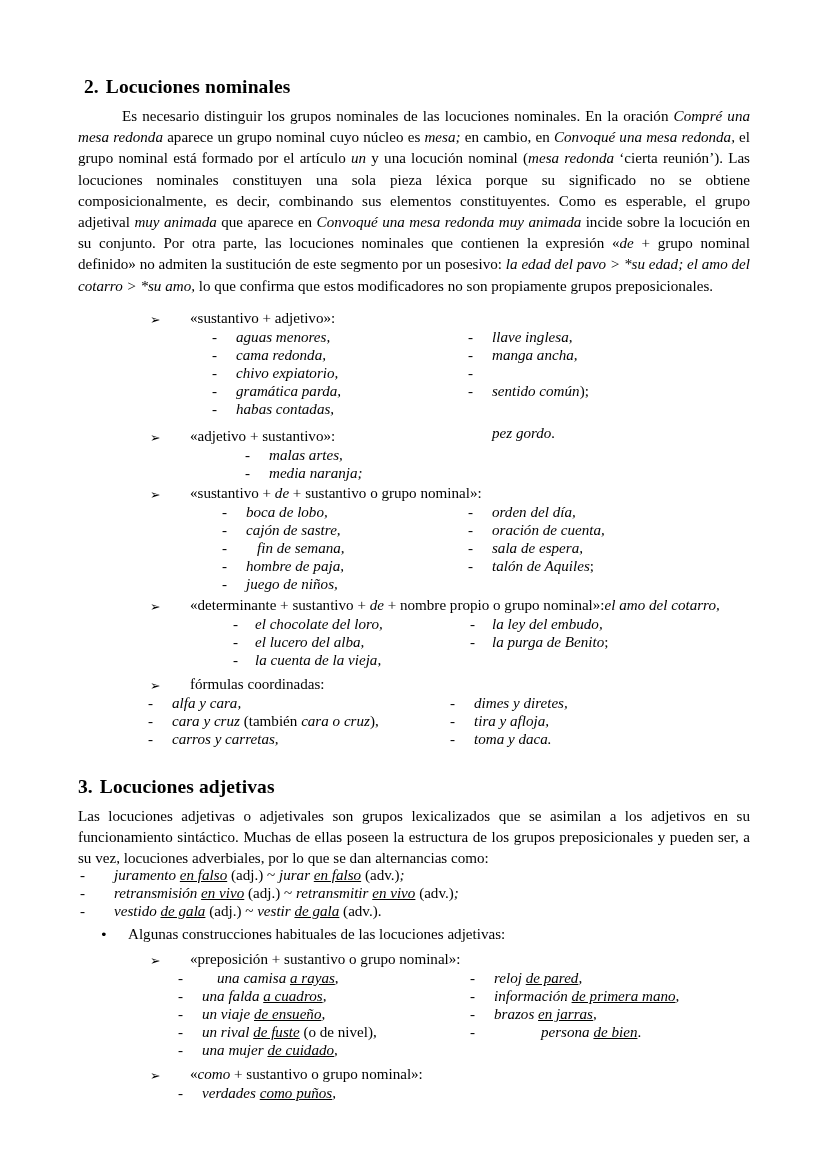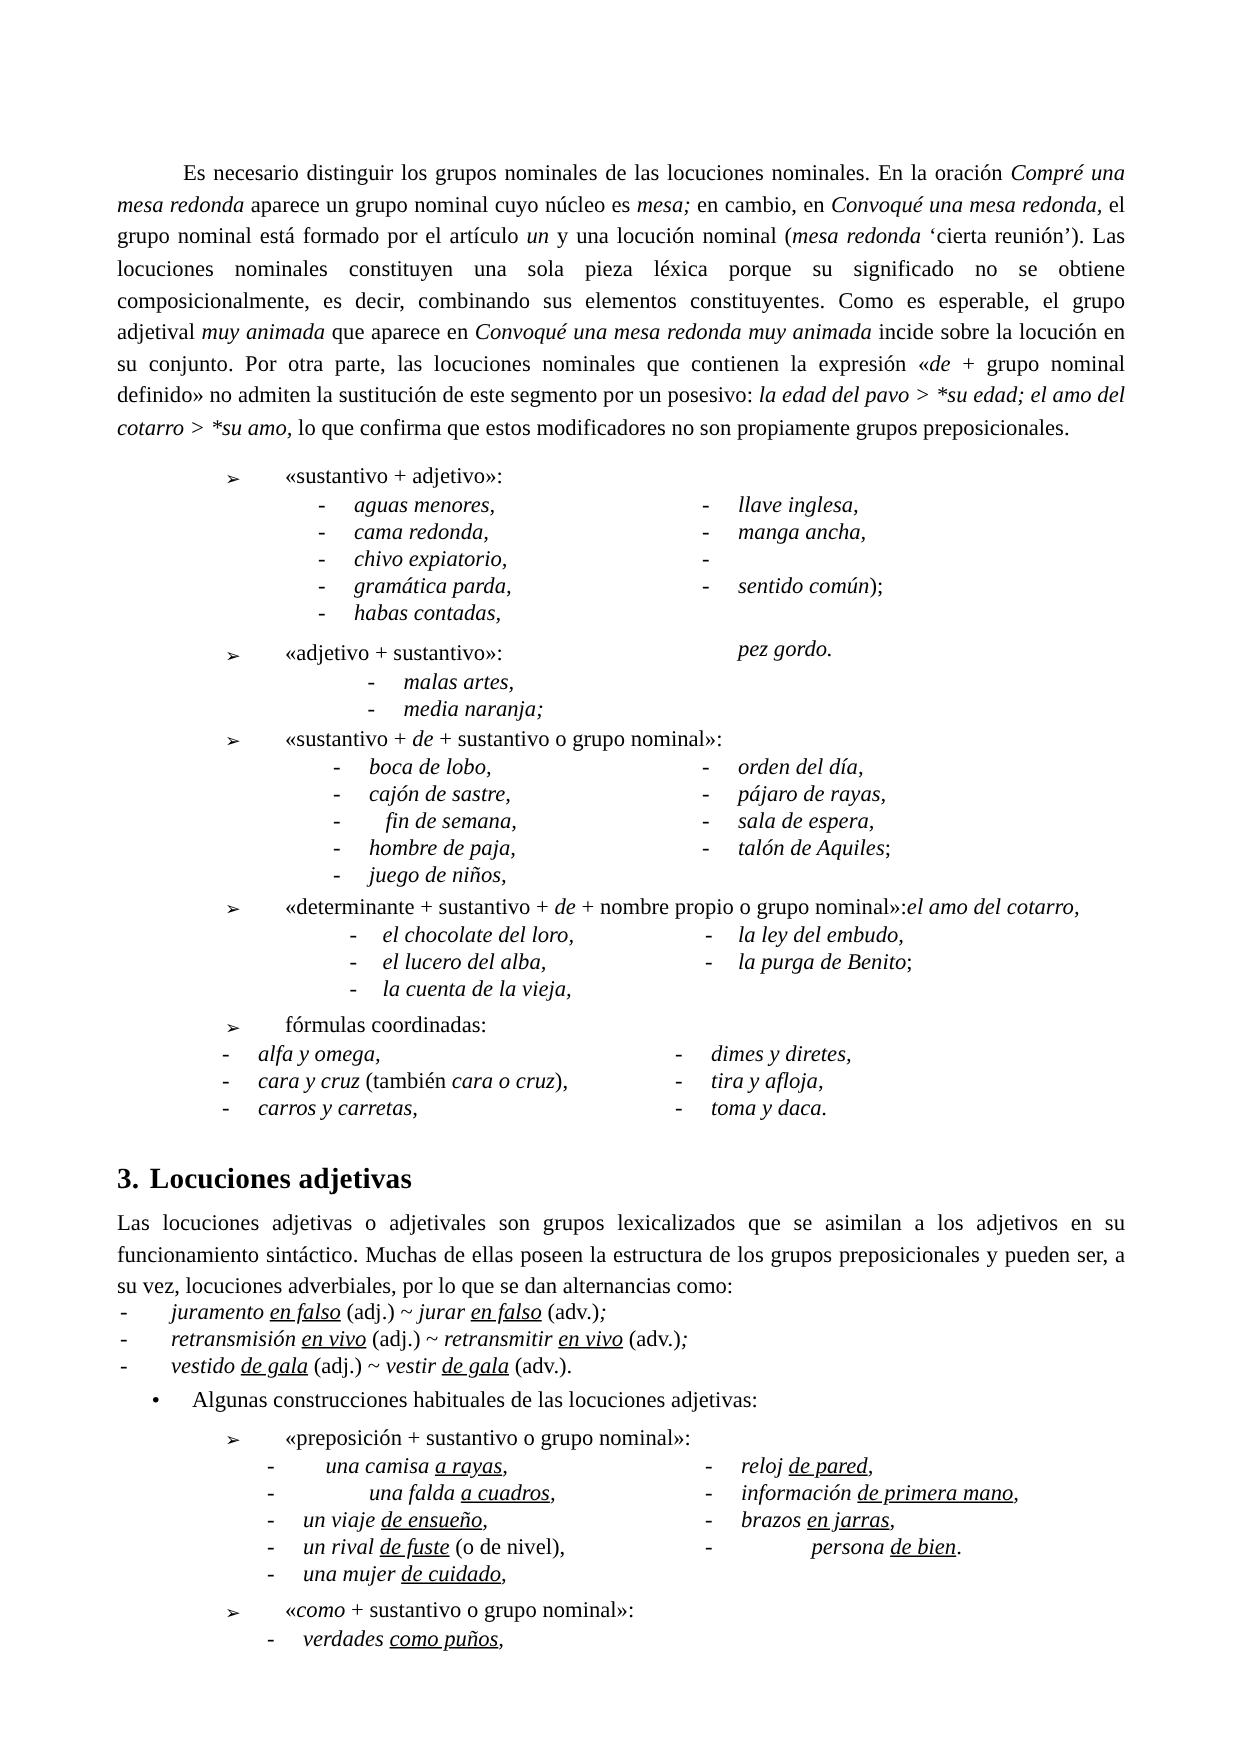--- a/index.html
+++ b/index.html
@@ -66,20 +66,23 @@
     font-family: "Liberation Serif", serif;
     font-size: 15.1px;
   }
   .lbl { position: absolute; white-space: nowrap; }
 </style>
 </head>
 <body>
 
 <div class="page">
 
+  <div class="heading" id="sec2-heading">
+    <span class="num">2.</span><span>Locuciones nominales</span>
+  </div>
 
   <div class="para" id="para-1"><span>Es necesario distinguir los grupos nominales de las locuciones nominales. En la oración </span><span style="font-style: italic;">Compré una mesa redonda</span><span> aparece un grupo nominal cuyo núcleo es </span><span style="font-style: italic;">mesa;</span><span> en cambio, en </span><span style="font-style: italic;">Convoqué una mesa redonda,</span><span> el grupo nominal está formado por el artículo </span><span style="font-style: italic;">un</span><span> y una locución nominal (</span><span style="font-style: italic;">mesa redonda</span><span> ‘cierta reunión’). Las locuciones nominales constituyen una sola pieza léxica porque su significado no se obtiene composicionalmente, es decir, combinando sus elementos constituyentes. Como es esperable, el grupo adjetival </span><span style="font-style: italic;">muy animada</span><span> que aparece en </span><span style="font-style: italic;">Convoqué una mesa redonda muy animada</span><span> incide sobre la locución en su conjunto. Por otra parte, las locuciones nominales que contienen la expresión «</span><span style="font-style: italic;">de</span><span> + grupo nominal definido» no admiten la sustitución de este segmento por un posesivo: </span><span style="font-style: italic;">la edad del pavo &gt; *su edad; el amo del cotarro &gt; *su amo,</span><span> lo que confirma que estos modificadores no son propiamente grupos preposicionales.</span></div>
 
 
   <div class="arrow-row" style="left:150px; top:310px;">
     <span class="arrow-glyph">➢</span>
     <span class="lbl" style="left:40px; top:-1px;"><span>«sustantivo + adjetivo»:</span></span>
   </div>
 
   <div>
@@ -165,21 +168,21 @@
       <span class="lbl it" style="left:24px; top:0px;">juego de niños,</span>
     </div>
   </div>
   <div>
     <div class="dash-row" style="left:468px; top:503px;">
       <span class="dash-glyph">-</span>
       <span class="lbl" style="left:24px; top:0px;"><span style="font-style: italic;">orden del día,</span></span>
     </div>
     <div class="dash-row" style="left:468px; top:521px;">
       <span class="dash-glyph">-</span>
-      <span class="lbl" style="left:24px; top:0px;"><span style="font-style: italic;">pájaro de rayas,</span></span>
+      <span class="lbl" style="left:24px; top:0px;"><span style="font-style: italic;">oración de cuenta,</span></span>
     </div>
     <div class="dash-row" style="left:468px; top:539px;">
       <span class="dash-glyph">-</span>
       <span class="lbl" style="left:24px; top:0px;"><span style="font-style: italic;">sala de espera,</span></span>
     </div>
     <div class="dash-row" style="left:468px; top:557px;">
       <span class="dash-glyph">-</span>
       <span class="lbl" style="left:24px; top:0px;"><span style="font-style: italic;">talón de Aquiles</span><span>;</span></span>
     </div>
   </div>
@@ -213,21 +216,21 @@
     </div>
   </div>
 
   <div class="arrow-row" style="left:150px; top:676px;">
     <span class="arrow-glyph">➢</span>
     <span class="lbl" style="left:40px; top:-1px;"><span>fórmulas coordinadas:</span></span>
   </div>
   <div>
     <div class="dash-row" style="left:148px; top:694px;">
       <span class="dash-glyph">-</span>
-      <span class="lbl" style="left:24px; top:0px;"><span style="font-style: italic;">alfa y omega,</span></span>
+      <span class="lbl" style="left:24px; top:0px;"><span style="font-style: italic;">alfa y cara,</span></span>
     </div>
     <div class="dash-row" style="left:148px; top:712px;">
       <span class="dash-glyph">-</span>
       <span class="lbl" style="left:24px; top:0px;"><span style="font-style: italic;">cara y cruz</span><span> (también </span><span style="font-style: italic;">cara o cruz</span><span>),</span></span>
     </div>
     <div class="dash-row" style="left:148px; top:730px;">
       <span class="dash-glyph">-</span>
       <span class="lbl" style="left:24px; top:0px;"><span style="font-style: italic;">carros y carretas,</span></span>
     </div>
   </div>
@@ -276,21 +279,21 @@
     <span class="arrow-glyph">➢</span>
     <span class="lbl" style="left:40px; top:-1px;"><span>«preposición + sustantivo o grupo nominal»:</span></span>
   </div>
   <div>
     <div class="dash-row" style="left:178px; top:969px;">
       <span class="dash-glyph">-</span>
       <span class="lbl" style="left:24px; top:0px;margin-left:15px;"><span style="font-style: italic;">una camisa </span><span style="font-style: italic; text-decoration: underline;">a rayas</span><span style="font-style: italic;">,</span></span>
     </div>
     <div class="dash-row" style="left:178px; top:987px;">
       <span class="dash-glyph">-</span>
-      <span class="lbl" style="left:24px; top:0px;"><span style="font-style: italic; margin-left: 44px;">una falda </span><span style="font-style: italic; text-decoration: underline;">a cuadros</span><span style="font-style: italic;">,</span></span>
+      <span class="lbl" style="left:24px; top:0px;"><span style="font-style: italic;">una falda </span><span style="font-style: italic; text-decoration: underline;">a cuadros</span><span style="font-style: italic;">,</span></span>
     </div>
     <div class="dash-row" style="left:178px; top:1005px;">
       <span class="dash-glyph">-</span>
       <span class="lbl" style="left:24px; top:0px;"><span style="font-style: italic;">un viaje </span><span style="font-style: italic; text-decoration: underline;">de ensueño</span><span style="font-style: italic;">,</span></span>
     </div>
     <div class="dash-row" style="left:178px; top:1023px;">
       <span class="dash-glyph">-</span>
       <span class="lbl" style="left:24px; top:0px;"><span style="font-style: italic;">un rival </span><span style="font-style: italic; text-decoration: underline;">de fuste</span><span> (o de nivel),</span></span>
     </div>
     <div class="dash-row" style="left:178px; top:1041px;">

